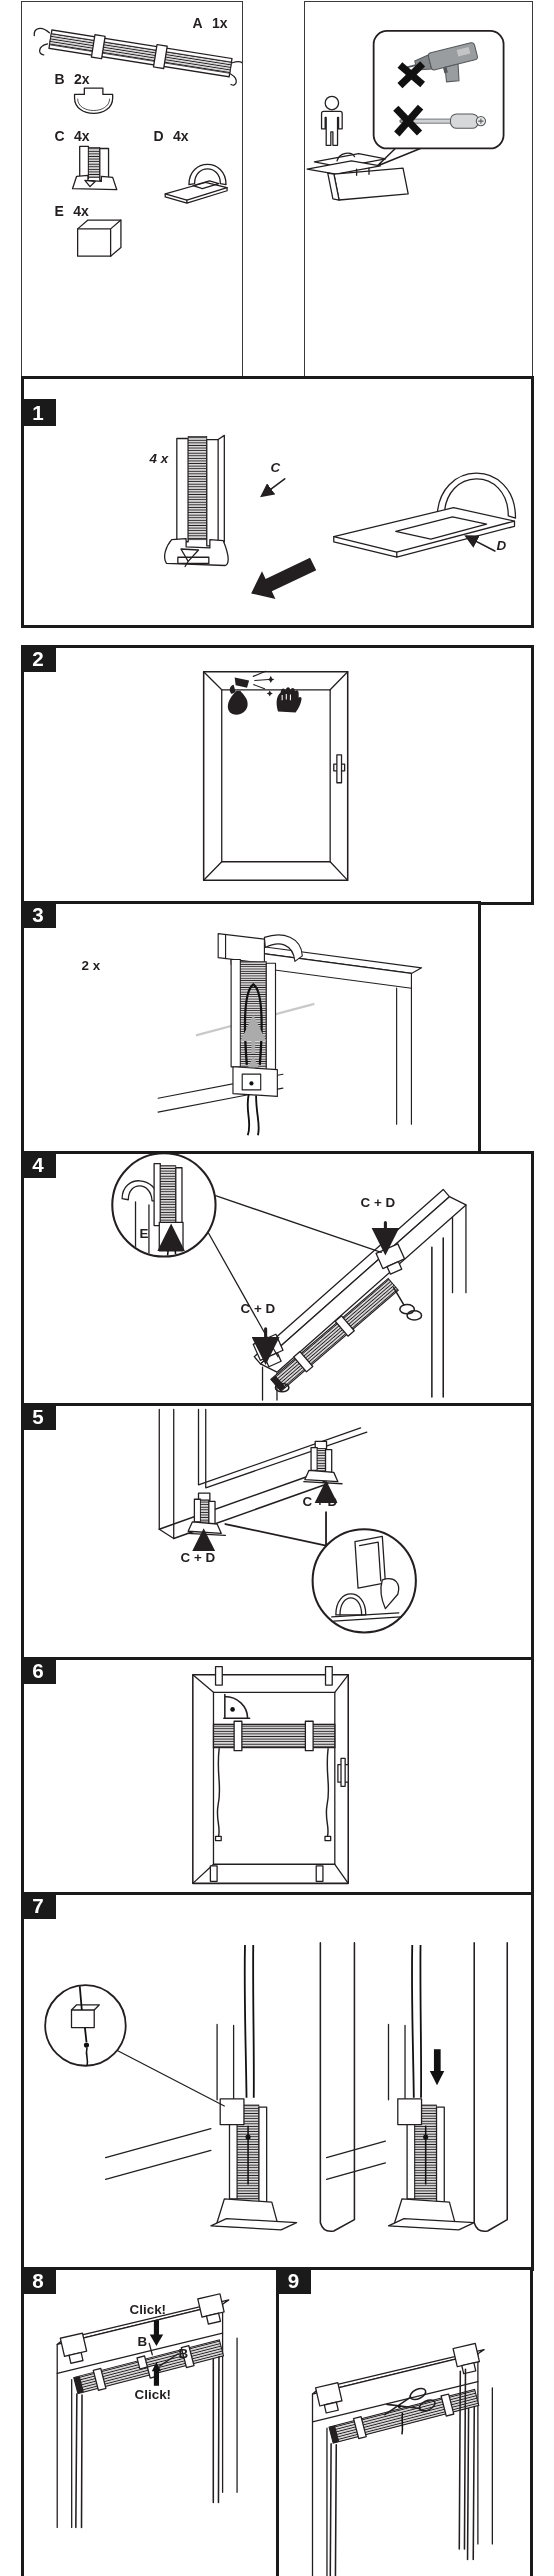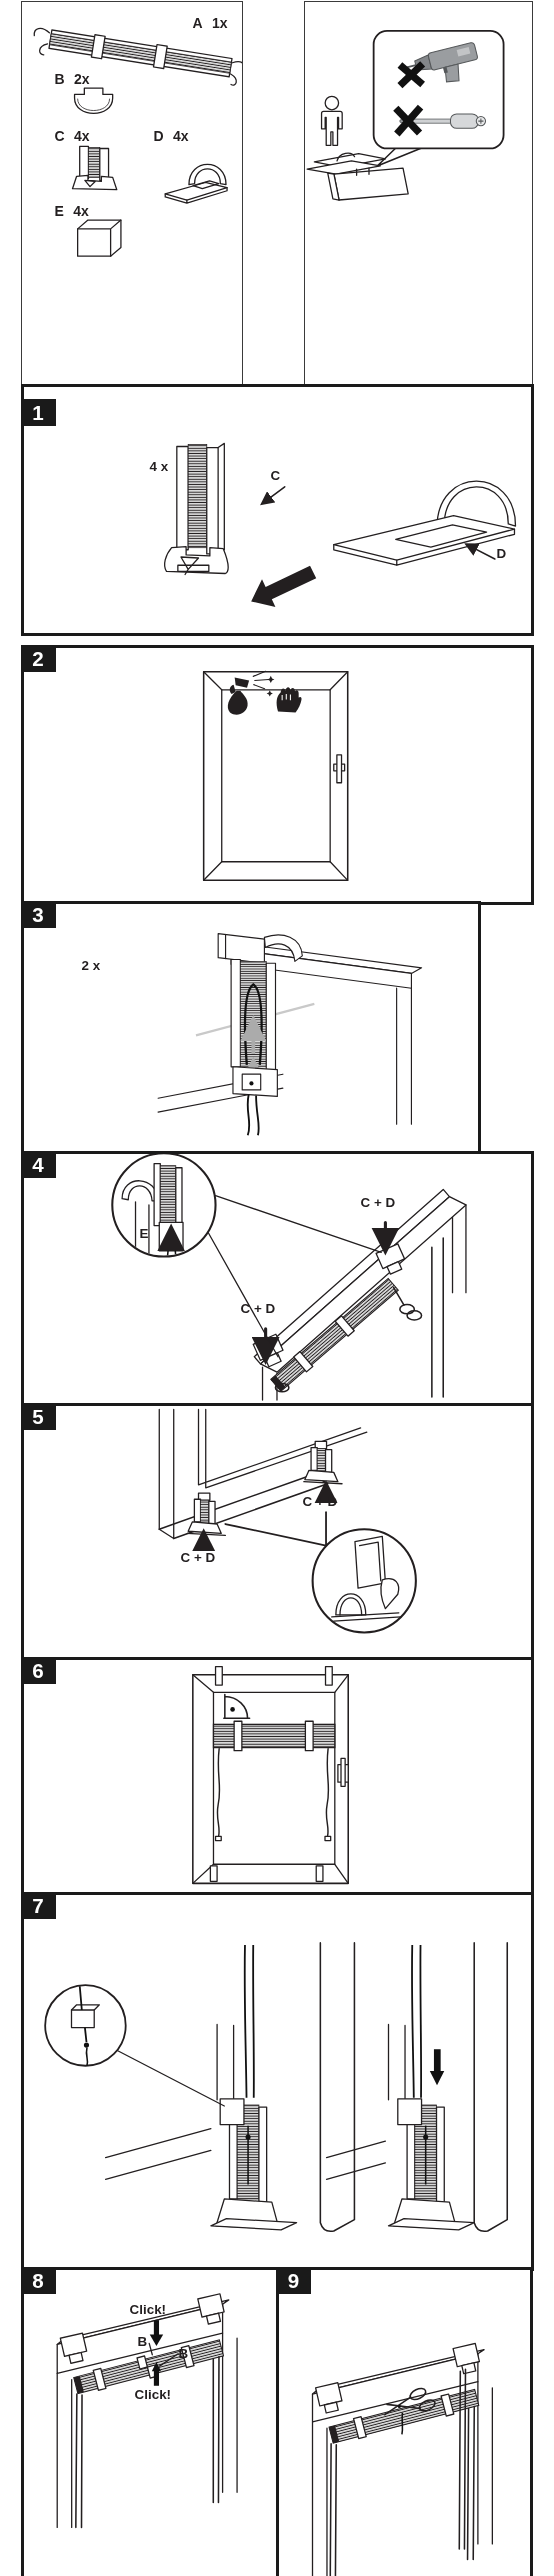--- a/index.html
+++ b/index.html
@@ -126,21 +126,21 @@
       <polygon class="w" points="14,24 100,8 152,18 66,34"></polygon>
       <polygon class="w" points="0,38 86,22 142,32 56,48"></polygon>
       <path class="l" d="M58,22 C62,6 86,2 92,14"></path>
       <polygon class="w" points="52,48 186,36 196,86 62,98"></polygon>
       <polygon class="w" points="40,46 52,48 62,98 50,96"></polygon>
       <path class="l" d="M96,38 L96,50 M120,36 L120,48"></path>
     </g>
   </svg>
 </div>
 
-<div class="panel" style="left:20.6px;top:384px;width:513px;height:252px;">
+<div class="panel" style="left:20.6px;top:376px;width:513px;height:252px;font-style:italic;">
   <svg class="art" viewBox="0 0 982 470">
     <g transform="translate(268,98)">
       <rect class="w" x="28" y="14" width="22" height="200"></rect>
       <rect x="50" y="10" width="36" height="200" fill="url(#pl)" stroke="#231f20" stroke-width="1.5"></rect>
       <rect class="w" x="86" y="16" width="22" height="206"></rect>
       <path class="l" d="M108,16 l12,-8 0,206 -12,8"></path>
       <path class="w" d="M18,210 L46,208 L46,224 L92,226 L92,210 L118,212 C132,246 128,258 122,260 L8,256 C0,244 6,224 18,210 Z"></path>
       <path class="l" d="M36,228 L70,230 L50,252 Z M50,252 L44,262"></path>
       <rect class="l" x="30" y="244" width="60" height="12"></rect>
     </g>

